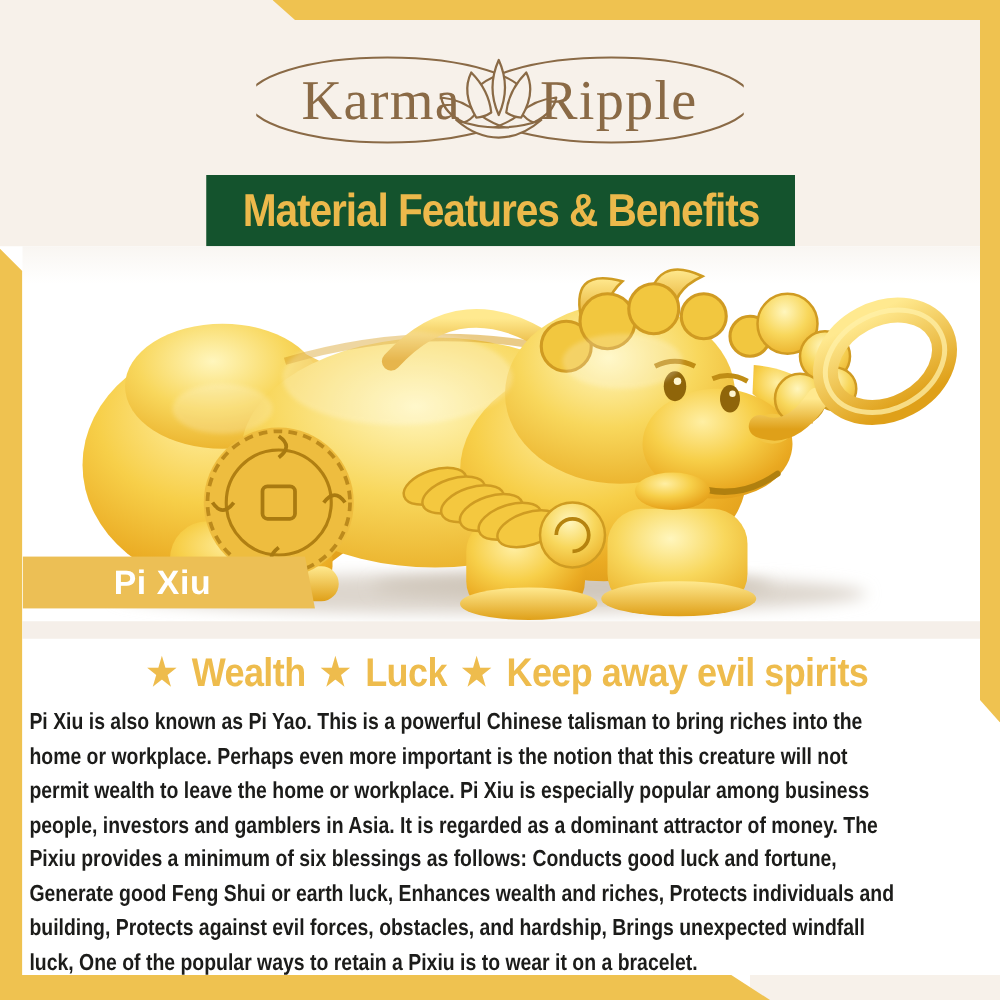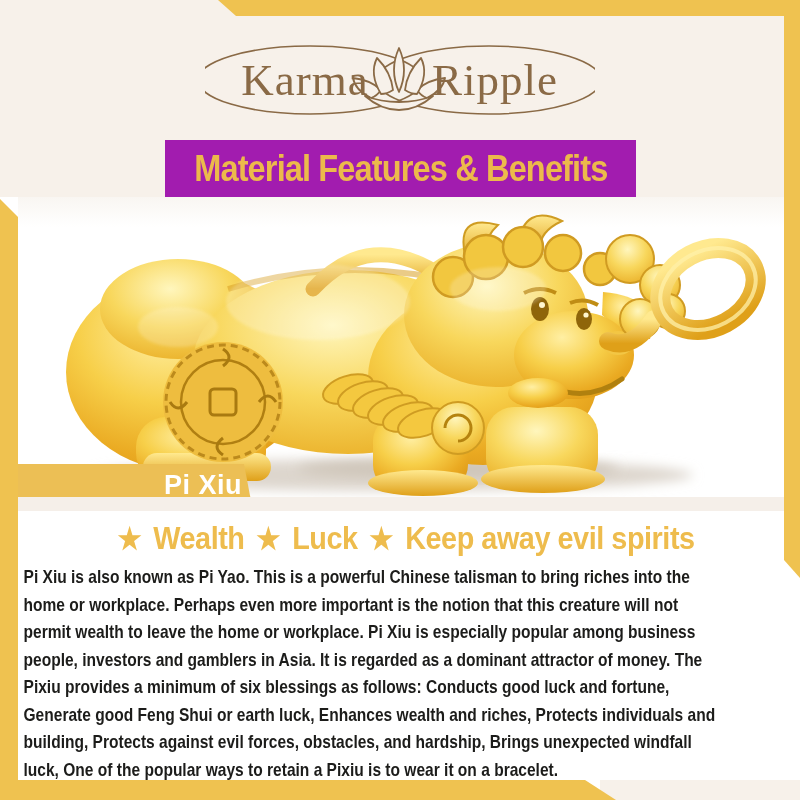--- a/index.html
+++ b/index.html
@@ -17,33 +17,33 @@
     clip-path:polygon(0 0,16px 0,16px 578px,0 560px);}
   .ribbon-left{left:0;top:199px;width:18px;height:601px;
     clip-path:polygon(0 0,18px 18px,18px 601px,0 601px);}
   .ribbon-bottom{left:0;top:780px;width:616px;height:20px;
     clip-path:polygon(0 0,585px 0,616px 20px,0 20px);}
   .corner-cream{position:absolute;left:600px;top:780px;width:200px;height:20px;background:#f7f1ea;}
   
   .logo{position:absolute;left:205px;top:28px;width:390px;height:100px;}
   
   .title-banner{position:absolute;left:165px;top:140px;width:471px;height:57px;
-    background:#a21caf;display:flex;align-items:center;justify-content:center;}
+    background:#14532d;display:flex;align-items:center;justify-content:center;}
   .title-banner span{
     font-size:37px;font-weight:700;color:#ecb94b;letter-spacing:-1px;white-space:nowrap;
     transform:scaleX(0.88);transform-origin:50% 50%;}
   
   .photo-area{position:absolute;left:18px;top:197px;width:766px;height:300px;
     background:linear-gradient(#f9f6f2 0%,#ffffff 10%,#ffffff 100%);}
   .photo-strip{position:absolute;left:18px;top:497px;width:766px;height:14px;background:#f5efe9;}
   .pendant{position:absolute;left:18px;top:197px;width:766px;height:300px;}
   
-  .product-label{position:absolute;left:18px;top:464px;width:234px;height:42px;background:#ecbf55;
+  .product-label{position:absolute;left:18px;top:445px;width:234px;height:42px;background:#ecbf55;
     clip-path:polygon(0 0,226px 0,234px 42px,0 42px);
-    display:flex;align-items:center;justify-content:flex-end;}
+    display:flex;align-items:center;justify-content:center;}
   .product-label span{color:#ffffff;font-size:27px;font-weight:700;letter-spacing:0.5px;
     padding-right:10px;}
   
   .tagline{position:absolute;left:0;top:514px;width:800px;height:48px;
     display:flex;align-items:center;justify-content:center;}
   .tagline-inner{display:flex;align-items:center;white-space:nowrap;
     transform:scaleX(0.9);transform-origin:50% 50%;
     color:#eebc4d;font-size:32px;font-weight:700;}
   .tagline-inner .star{margin:0 13px;font-size:30px;}
   .tagline-inner .tag-item{letter-spacing:-0.5px;}

